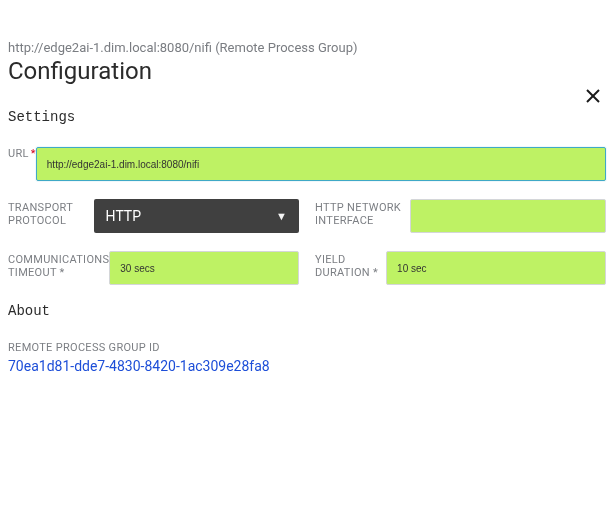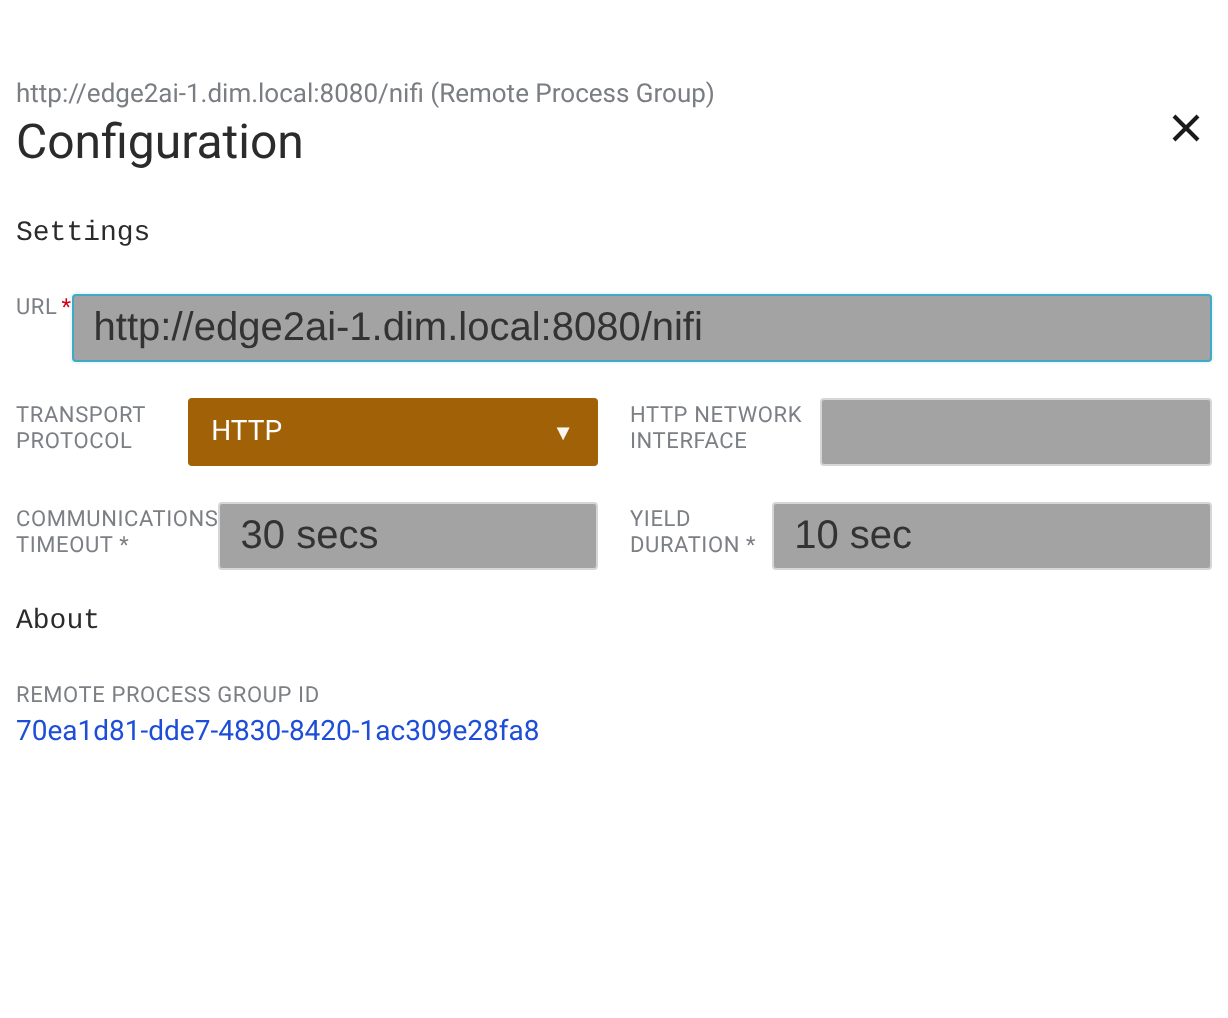--- a/index.html
+++ b/index.html
@@ -14,21 +14,21 @@
     overflow: hidden;
   }
   .breadcrumb {
     font-size: 13px;
     color: #7a7d82;
     margin-bottom: 2px;
     margin-top: 32px;
   }
   .header-row {
     display: flex;
-    align-items: flex-start;
+    align-items: flex-end;
     justify-content: space-between;
   }
   .page-title {
     font-size: 24px;
     font-weight: 400;
     color: #2b2b2b;
     margin: 0 0 24px 0;
   }
   .close-icon {
     font-size: 22px;
@@ -53,23 +53,23 @@
   .required-asterisk {
     color: #d0021b;
     margin-left: 2px;
   }
   .input {
     width: 100%;
     height: 34px;
     border: 1px solid #d4d6d9;
     border-radius: 2px;
     padding: 0 10px;
-    font-size: 20px;
+    font-size: 10px;
     color: #333;
-    background: #a3a3a3;
+    background: #bef264;
   }
   .input.focused {
     border: 1px solid #3fa9c6;
     box-shadow: 0 0 0 1px rgba(63,169,198,0.08);
   }
   .row {
     display: flex;
     gap: 16px;
     margin-bottom: 18px;
   }
@@ -83,21 +83,21 @@
     display: flex;
     flex-direction: row;
     margin-bottom: 18px;
   }
   .select {
     display: flex;
     align-items: center;
     justify-content: space-between;
     width: 100%;
     height: 34px;
-    background: #a16207;
+    background: #404040;
     color: #fff;
     border-radius: 2px;
     padding: 0 12px;
     font-size: 14px;
     cursor: pointer;
     border: none;
   }
   .select .caret {
     font-size: 11px;
     opacity: 0.95;

